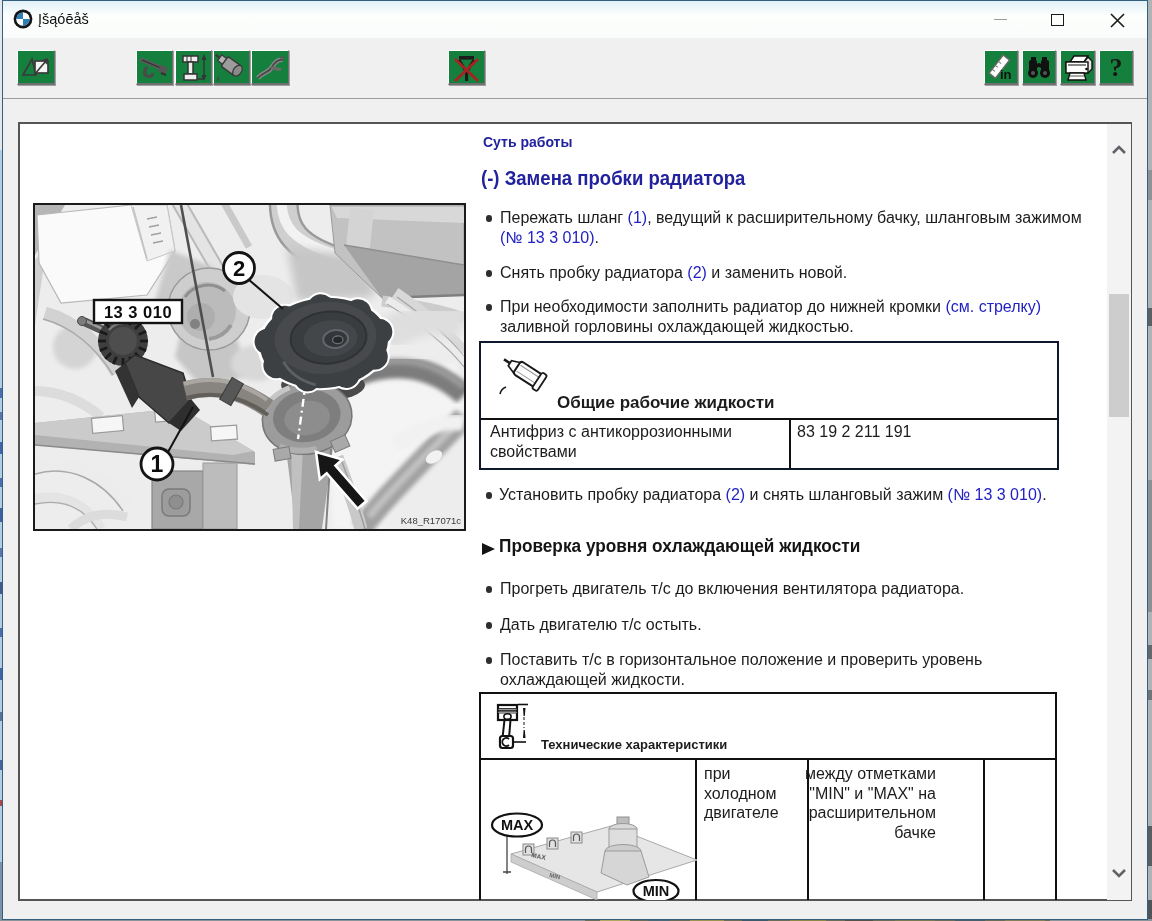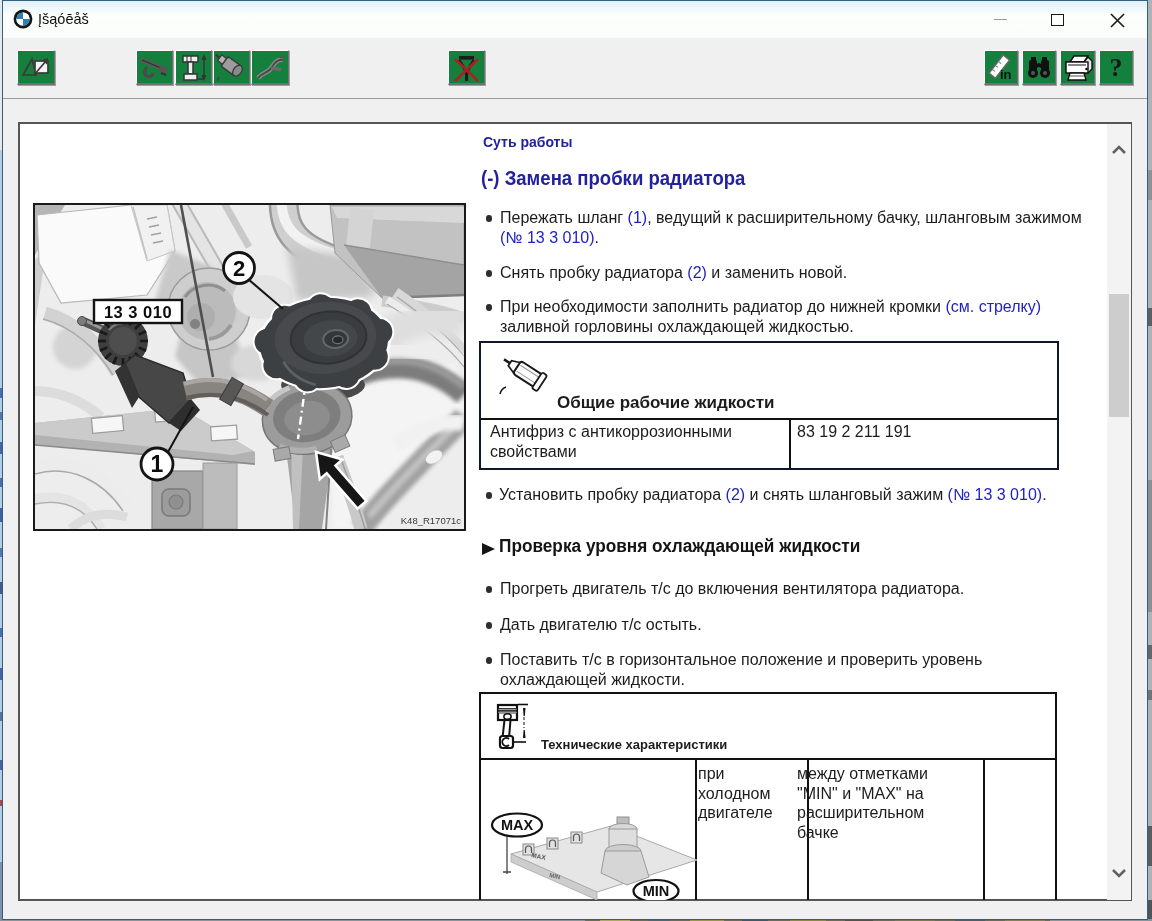--- a/index.html
+++ b/index.html
@@ -227,22 +227,22 @@
 
 <div class="bullet" style="left:485.5px;top:657px;"></div>
 <div class="txt" style="left:500px;top:650px;">Поставить т/с в горизонтальное положение и проверить уровень<br>охлаждающей жидкости.</div>
 
 <div class="abs" style="left:479px;top:692px;width:578px;height:208px;border:2px solid #111;border-bottom:none;overflow:hidden;">
   <div class="abs" style="left:0;top:64px;width:574px;height:2px;background:#111;"></div>
   <div class="abs" style="left:214px;top:66px;width:2px;height:142px;background:#111;"></div>
   <div class="abs" style="left:326px;top:66px;width:2px;height:142px;background:#111;"></div>
   <div class="abs" style="left:502px;top:66px;width:2px;height:142px;background:#111;"></div>
   <div class="txt" style="left:60px;top:41px;font-size:13px;font-weight:bold;">Технические характеристики</div>
-  <div class="txt" style="left:217px;top:70px;">при<br>холодном<br>двигателе</div>
-  <div class="txt" style="left:316px;top:70px;">между отметками<br>"MIN" и "MAX" на<br>расширительном<br>бачке</div>
+  <div class="txt" style="left:223px;top:70px;">при<br>холодном<br>двигателе</div>
+  <div class="txt" style="left:324px;top:70px;text-align:right;">между отметками<br>"MIN" и "MAX" на<br>расширительном<br>бачке</div>
   <svg class="abs" style="left:9px;top:6px" width="44" height="50" viewBox="0 0 44 50">
    <rect x="8" y="5" width="19" height="15" fill="#fff" stroke="#111" stroke-width="2.2"></rect>
    <rect x="8" y="8.5" width="19" height="2" fill="#999" stroke="#111" stroke-width="0.8"></rect>
    <rect x="8" y="11.5" width="19" height="1.6" fill="#bbb" stroke="#111" stroke-width="0.6"></rect>
    <ellipse cx="17.5" cy="16.5" rx="3.6" ry="2.8" fill="none" stroke="#111" stroke-width="1.6"></ellipse>
    <path d="M14.5,20 L12.5,38 M20.5,20 L19,38" fill="none" stroke="#111" stroke-width="2"></path>
    <rect x="10" y="36" width="13" height="12" rx="2.5" fill="#fff" stroke="#111" stroke-width="2.2"></rect>
    <path d="M19,39 a4,4 0 1 0 0,6" fill="none" stroke="#111" stroke-width="1.8"></path>
    <line x1="22" y1="42" x2="36" y2="42" stroke="#111" stroke-width="1.6"></line>
    <line x1="28" y1="4.5" x2="38" y2="4.5" stroke="#111" stroke-width="1.6"></line>

